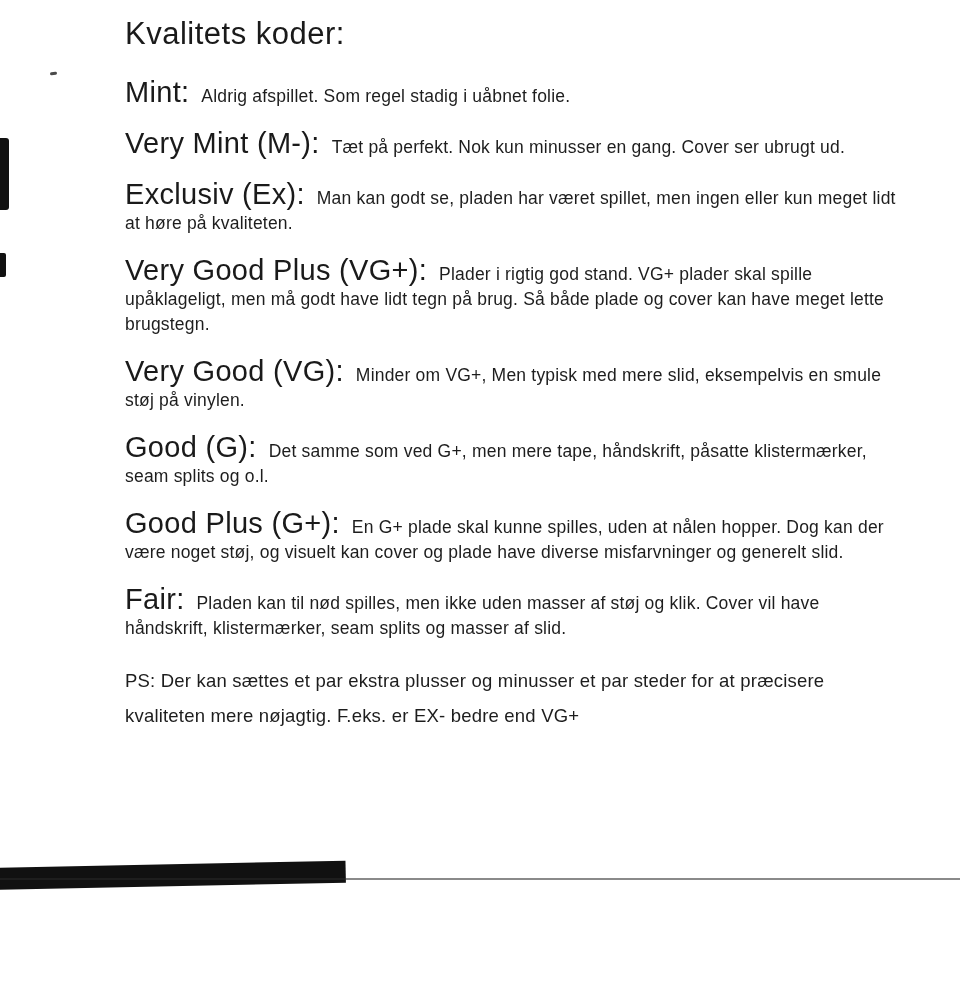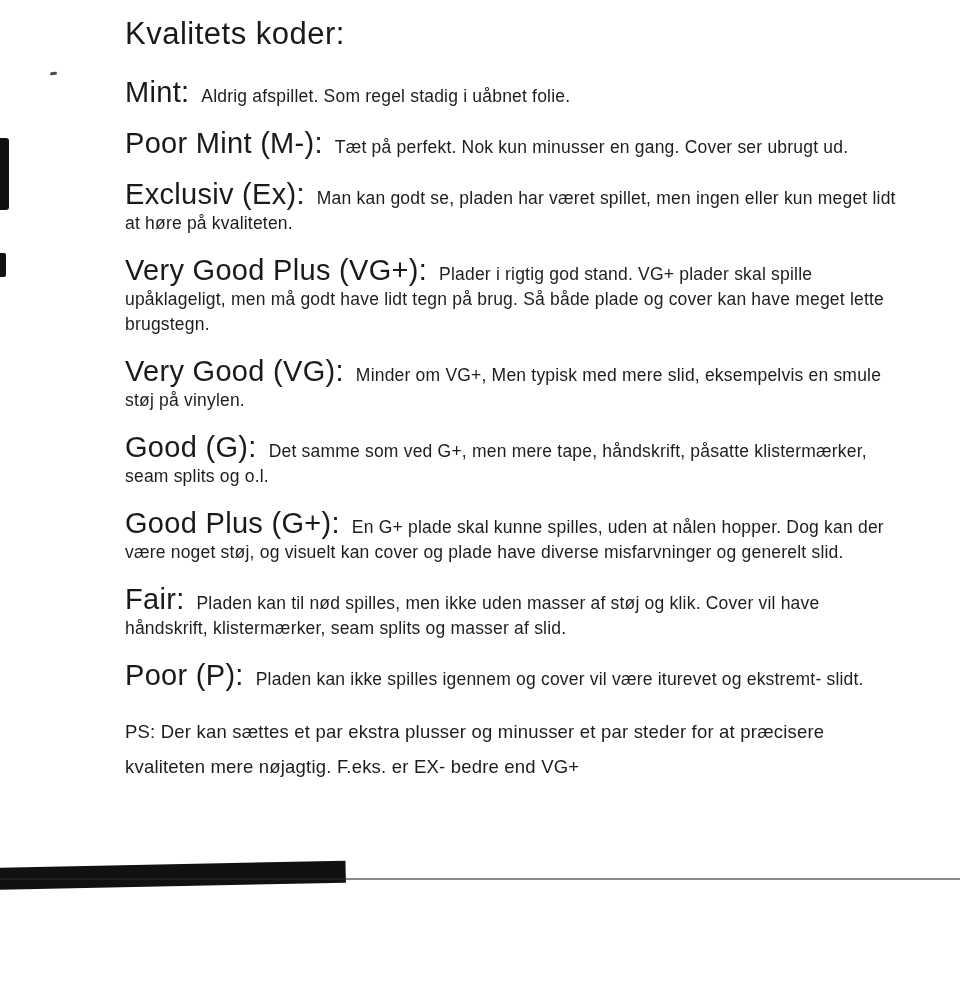--- a/index.html
+++ b/index.html
@@ -94,21 +94,21 @@
 
 <div class="page">
 
   <h1 class="doc-title">Kvalitets koder:</h1>
 
   <p class="entry">
     <span class="term">Mint:</span><span class="desc">Aldrig afspillet. Som regel stadig i uåbnet folie.</span>
   </p>
 
   <p class="entry">
-    <span class="term">Poor Mint (M-):</span><span class="desc">Tæt på perfekt. Nok kun minusser en gang. Cover ser ubrugt ud.</span>
+    <span class="term">Very Mint (M-):</span><span class="desc">Tæt på perfekt. Nok kun minusser en gang. Cover ser ubrugt ud.</span>
   </p>
 
   <p class="entry">
     <span class="term">Exclusiv (Ex):</span><span class="desc">Man kan godt se, pladen har været spillet, men ingen eller kun meget lidt at høre på kvaliteten.</span>
   </p>
 
   <p class="entry">
     <span class="term">Very Good Plus (VG+):</span><span class="desc">Plader i rigtig god stand. VG+ plader skal spille upåklageligt, men må godt have lidt tegn på brug. Så både plade og cover kan have meget lette brugstegn.</span>
   </p>
 
@@ -121,23 +121,20 @@
   </p>
 
   <p class="entry">
     <span class="term">Good Plus (G+):</span><span class="desc">En G+ plade skal kunne spilles, uden at nålen hopper. Dog kan der være noget støj, og visuelt kan cover og plade have diverse misfarvninger og generelt slid.</span>
   </p>
 
   <p class="entry">
     <span class="term">Fair:</span><span class="desc">Pladen kan til nød spilles, men ikke uden masser af støj og klik. Cover vil have håndskrift, klistermærker, seam splits og masser af slid.</span>
   </p>
 
-  <p class="entry">
-    <span class="term">Poor (P):</span><span class="desc">Pladen kan ikke spilles igennem og cover vil være iturevet og ekstremt- slidt.</span>
-  </p>
 
   <p class="footnote">PS: Der kan sættes et par ekstra plusser og minusser et par steder for at præcisere kvaliteten mere nøjagtig. F.eks. er EX- bedre end VG+</p>
 
   <div class="artifact edge-mark-1"></div>
   <div class="artifact edge-mark-2"></div>
   <div class="artifact stray-dash"></div>
   <div class="artifact bottom-wedge"></div>
   <div class="artifact bottom-line"></div>
 
 </div>

